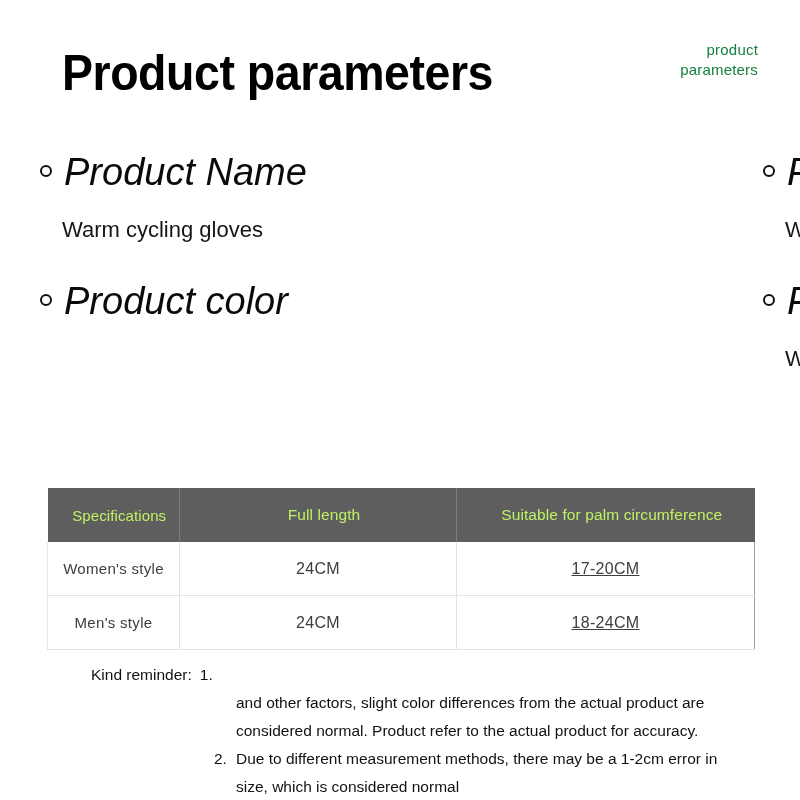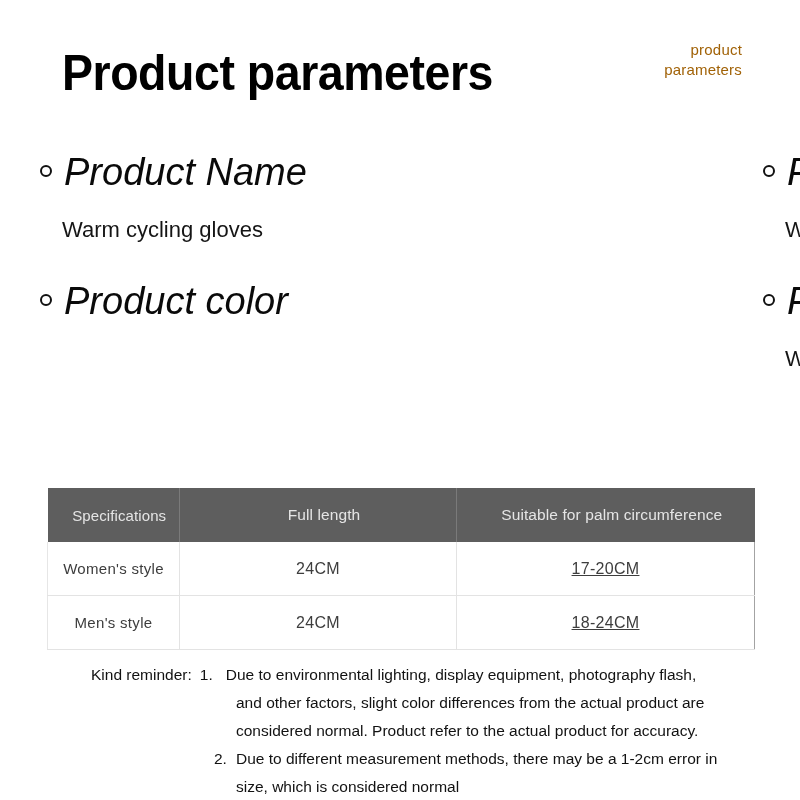--- a/index.html
+++ b/index.html
@@ -27,26 +27,26 @@
     font-weight: bold;
     letter-spacing: -0.5px;
     line-height: 52px;
     white-space: nowrap;
     transform: scaleX(0.93);
     transform-origin: left top;
     color: #000000;
   }
   #watermark {
     position: absolute;
-    right: 58px;
+    right: 42px;
     top: 40px;
     text-align: right;
     font-size: 15px;
     line-height: 20px;
-    color: #a16207;
+    color: #15803d;
     letter-spacing: 0.2px;
   }
 
   
   .spec-grid {
     position: absolute;
     left: 0;
     top: 144px;
     width: 800px;
   }
@@ -108,21 +108,21 @@
     width: 707px;
     border-collapse: collapse;
     table-layout: fixed;
   }
   #size-table col.c0 { width: 132px; }
   #size-table col.c1 { width: 277px; }
   #size-table col.c2 { width: 298px; }
 
   #size-table th {
     background: #5e5e5e;
-    color: #e5e5e5;
+    color: #bef264;
     font-size: 15.5px;
     font-weight: normal;
     height: 52px;
     text-align: center;
     border-right: 1px solid #7a7a7a;
     letter-spacing: 0.1px;
     padding-left: 13px;
   }
   #size-table th:last-child { border-right: none; }
   #size-table th.th-spec { font-size: 15px; }
@@ -240,21 +240,20 @@
       <td>18-24CM</td>
     </tr>
   </tbody>
 </table>
 
 <div id="reminder">
 
   <div class="reminder-line">
     <span class="reminder-label">Kind reminder:</span>
     <span class="reminder-num" style="padding-left:8px;width:26px">1.</span>
-    <span>Due to environmental lighting, display equipment, photography flash,</span>
   </div>
 
   <div class="reminder-line reminder-indent-2">
     <span>and other factors, slight color differences from the actual product are</span>
   </div>
 
   <div class="reminder-line reminder-indent-2">
     <span>considered normal. Product refer to the actual product for accuracy.</span>
   </div>
 

